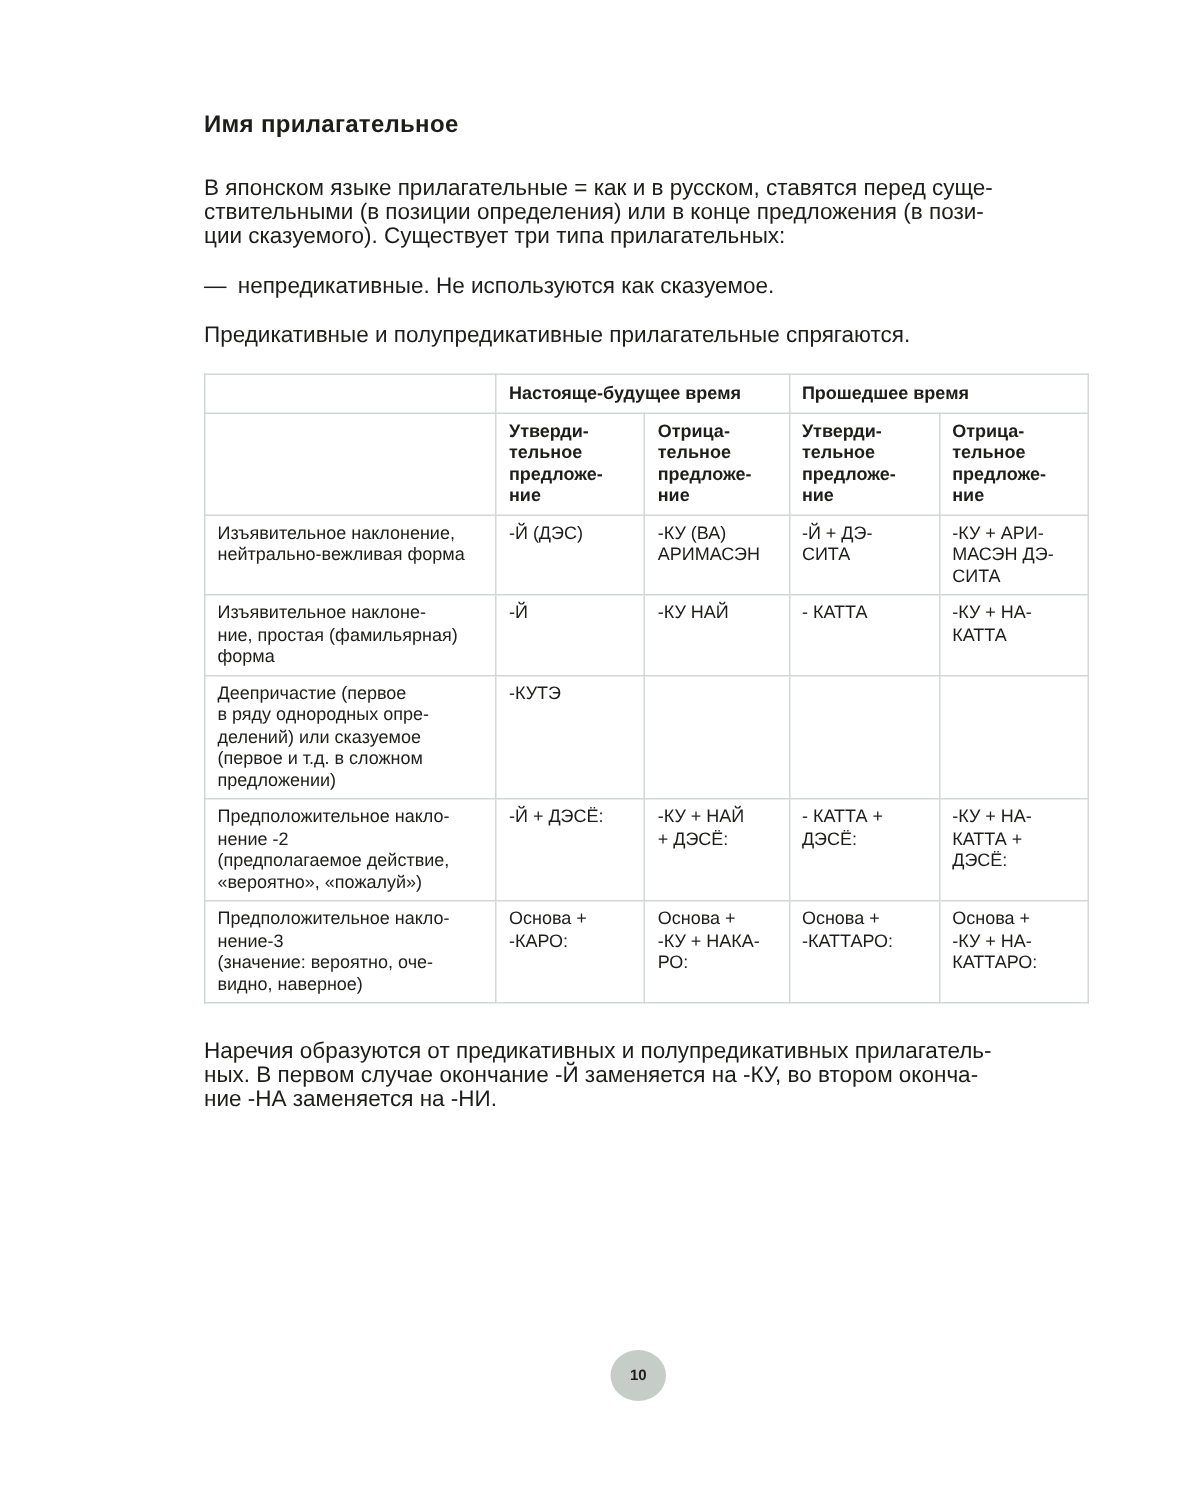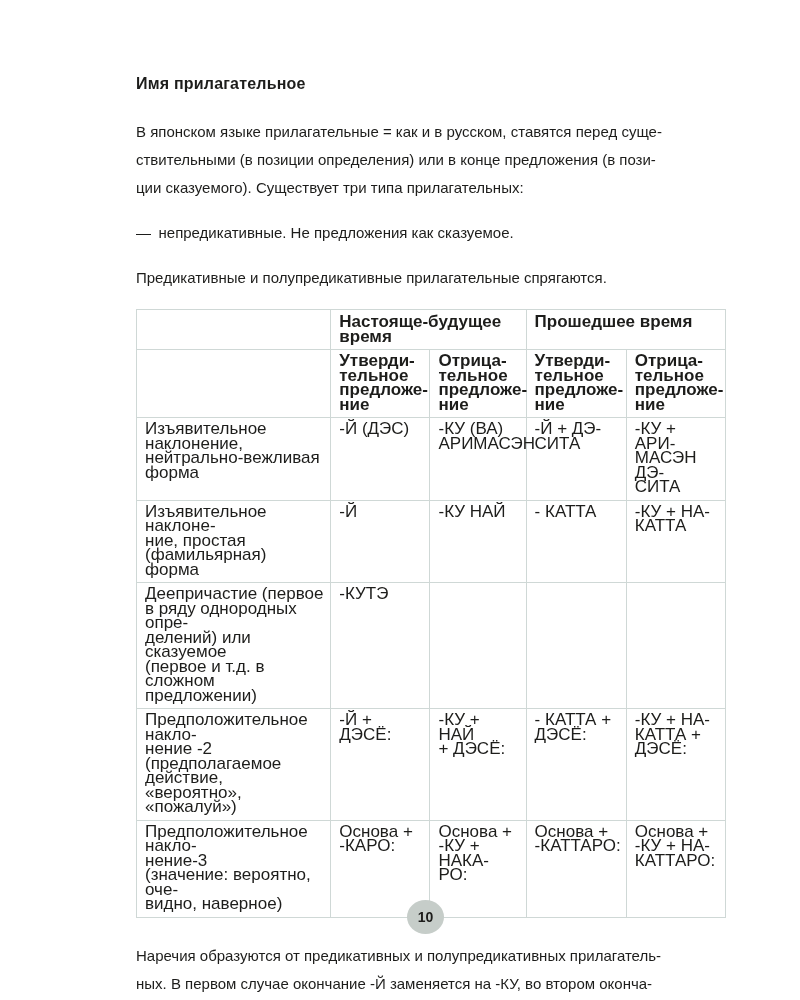--- a/index.html
+++ b/index.html
@@ -23,74 +23,74 @@
   }
   h1.doc-title {
     font-size: 16px;
     font-weight: bold;
     line-height: 20px;
     margin: 0 0 24px 0;
     letter-spacing: 0.2px;
   }
   p.body {
     font-size: 15px;
-    line-height: 28px;
+    line-height: 16px;
     margin: 0 0 17px 0;
     white-space: pre-line;
     text-align: left;
   }
   table.conj {
     border-collapse: collapse;
     table-layout: fixed;
     width: 590px;
     margin-top: 8px;
   }
   table.conj col.c0 { width: 192px; }
   table.conj col.c1 { width: 98px; }
   table.conj col.c2 { width: 95px; }
   table.conj col.c3 { width: 99px; }
   table.conj col.c4 { width: 98px; }
   table.conj td {
     border: 1px solid #cfd8d6;
     vertical-align: top;
     padding: 4px 6px 5px 8px;
-    font-size: 17px;
+    font-size: 12px;
     line-height: 14.5px;
     white-space: pre-line;
   }
   table.conj td.th { font-weight: bold; }
   table.conj tr.time-row td { padding-top: 5px; padding-bottom: 5px; }
   p.outro { margin-top: 24px; margin-bottom: 0; }
   .page-number {
     position: absolute;
     left: 391px; top: 900px;
     width: 37px; height: 34px;
     border-radius: 50%;
     background: #c6cdc9;
-    font-size: 14px;
+    font-size: 10px;
     font-weight: bold;
     color: #1d1d1b;
     display: flex;
     align-items: center;
     justify-content: center;
   }
 </style>
 </head>
 <body>
 
 <div class="sheet">
   <div class="content">
 
     <h1 class="doc-title">Имя прилагательное</h1>
 
     <p class="body">В японском языке прилагательные = как и в русском, ставятся перед суще-
 ствительными (в позиции определения) или в конце предложения (в пози-
 ции сказуемого). Существует три типа прилагательных:</p>
 
-    <p class="body">— непредикативные. Не предложения как сказуемое.</p>
+    <p class="body">— непредикативные. Не используются как сказуемое.</p>
 
     <p class="body">Предикативные и полупредикативные прилагательные спрягаются.</p>
 
     <table class="conj">
       <colgroup>
         <col class="c0">
           <col class="c1">
           <col class="c2">
           <col class="c3">
           <col class="c4">

